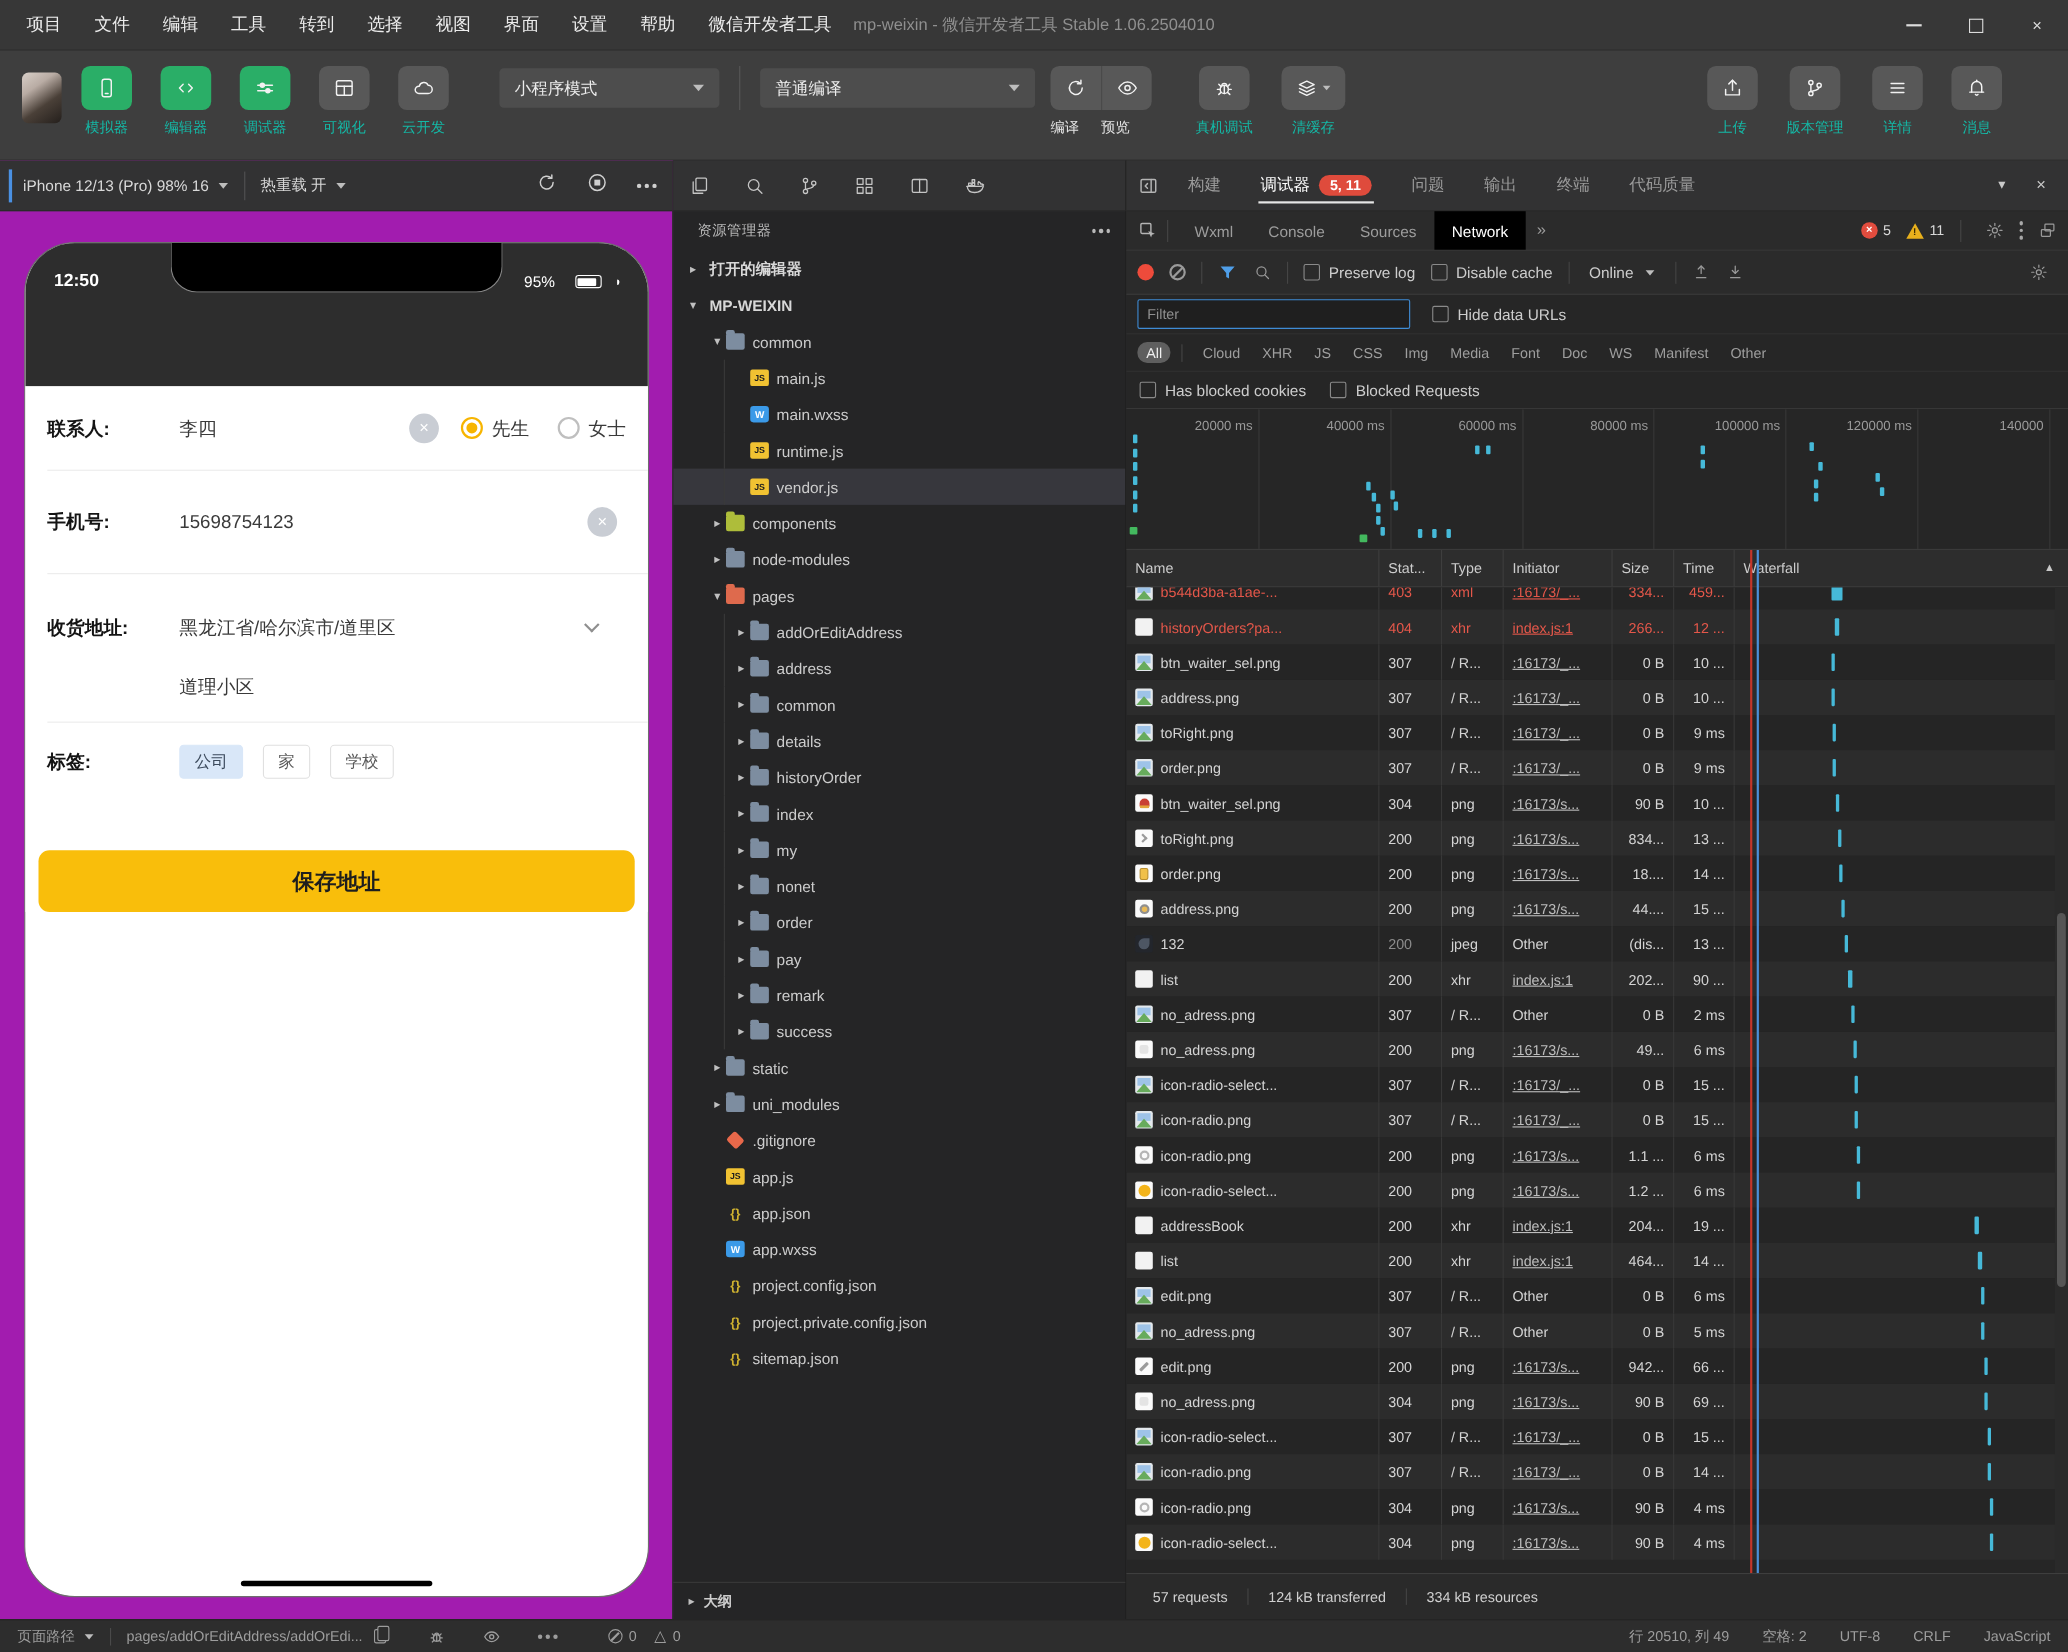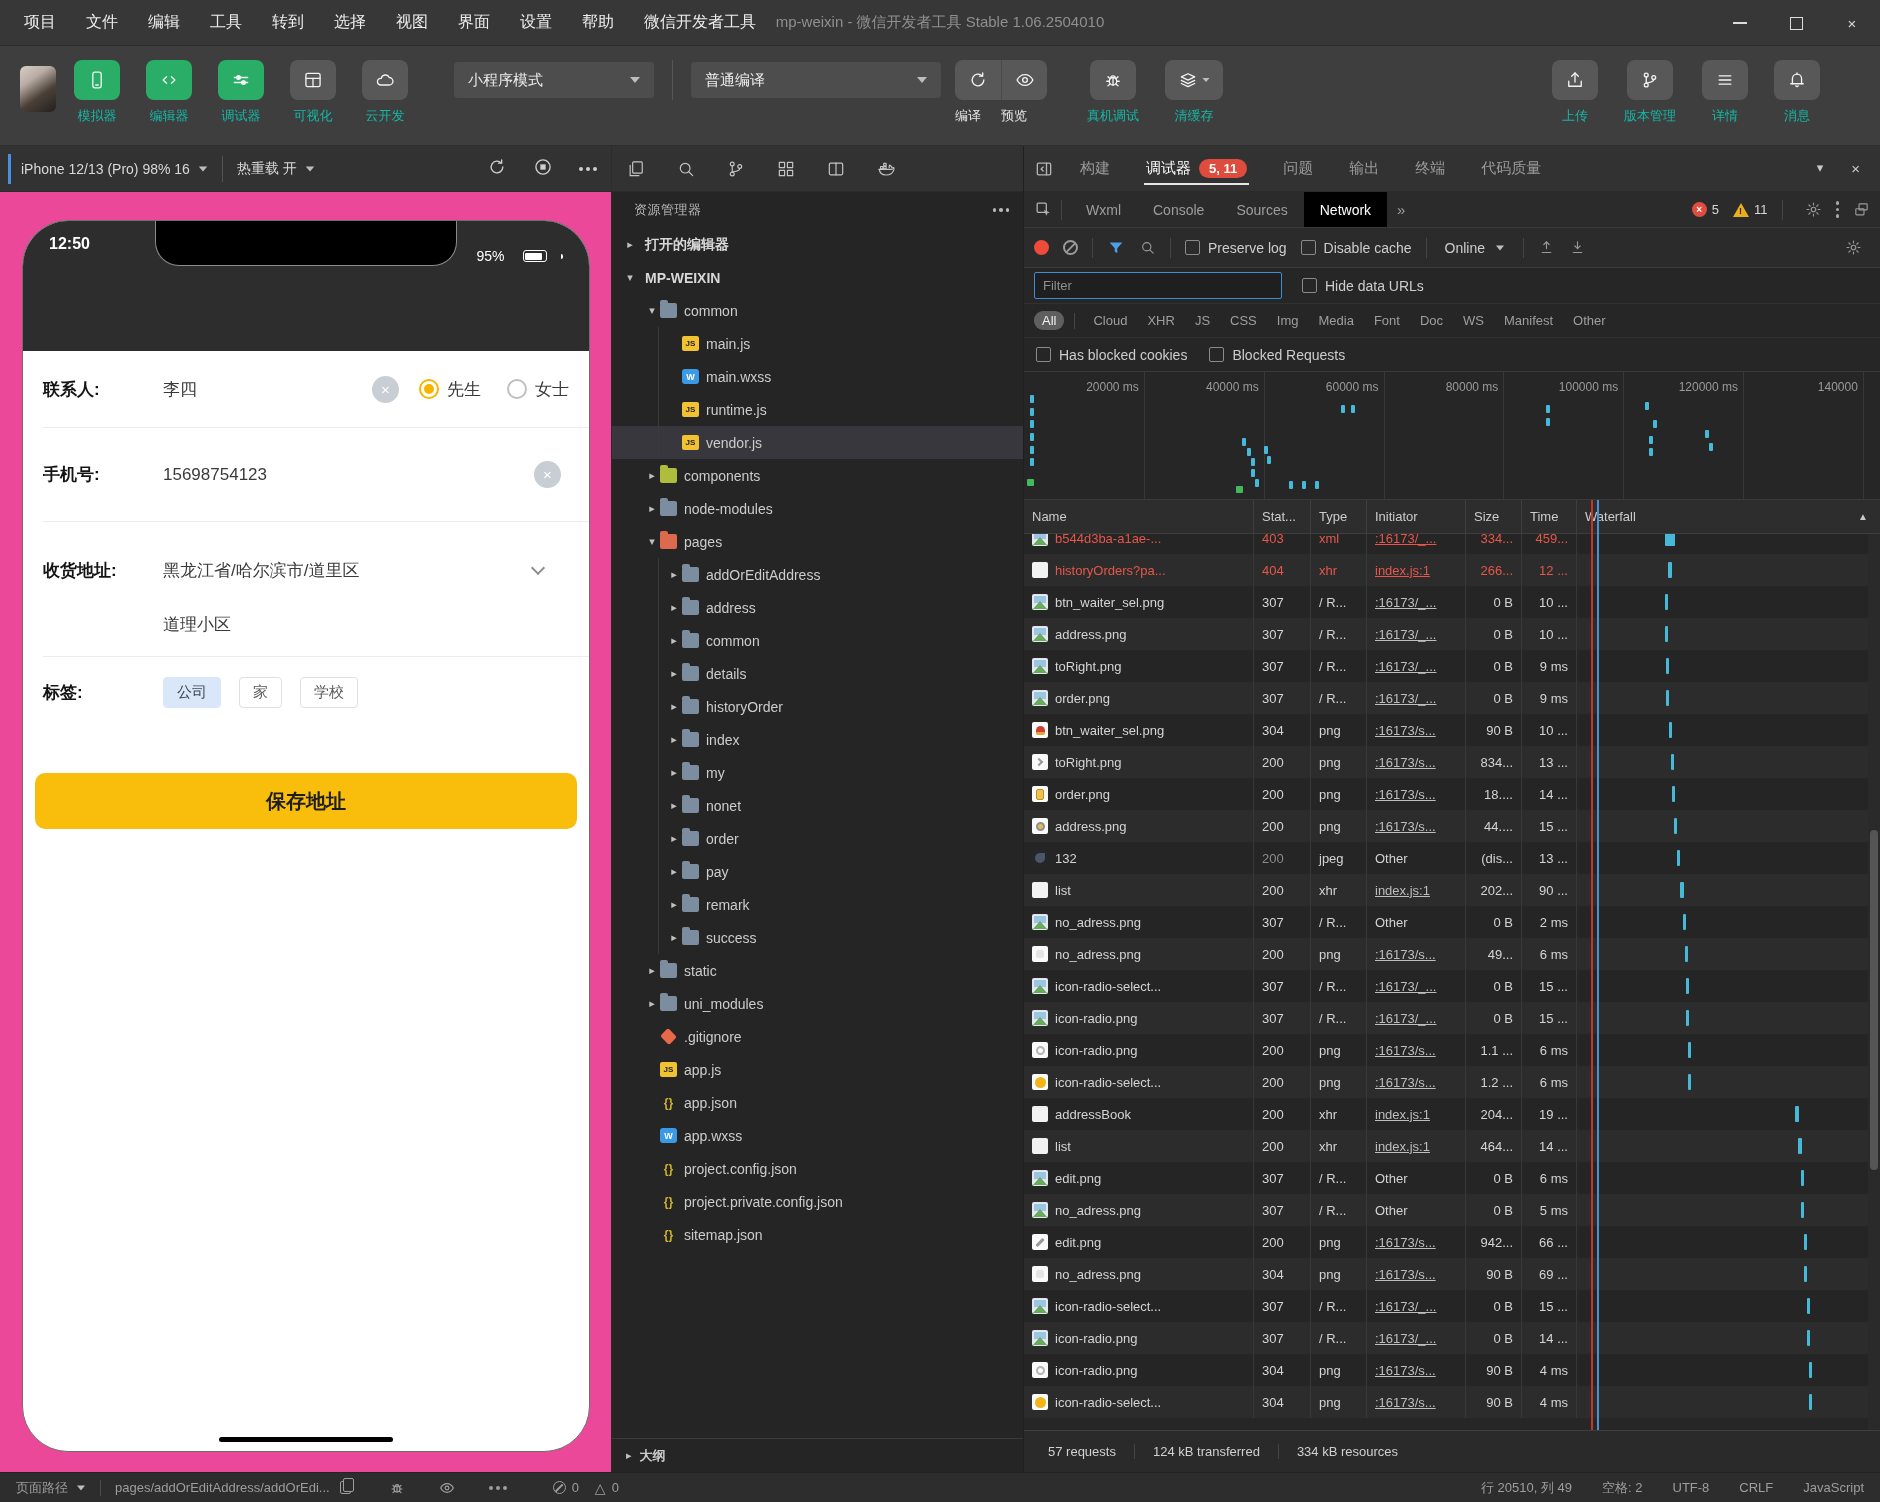--- a/index.html
+++ b/index.html
@@ -35,34 +35,34 @@
   .btn-pair .pair-labels { display:flex; }
   .btn-pair .pair-labels span { width:46px; text-align:left; font-size:13px; color:#e3e3e3; margin-top:7px; }
   .toolbar .spacer { flex:1; }
   .right-actions { display:flex; margin-right:34px; }
 
   
   .main { position:absolute; left:0; top:146px; width:100%; height:1326px; display:flex; }
   .subhead { height:46px; background:#323233; border-bottom:1px solid #2a2a2a; display:flex; align-items:center; }
 
   
-  .sim-panel { width:612px; height:100%; background:#ec4899; position:relative; border-right:1px solid #2c2c2c; }
+  .sim-panel { width:612px; height:100%; background:#a21caf; position:relative; border-right:1px solid #2c2c2c; }
   .sim-header { padding:0 14px 0 8px; }
   .sim-focus { width:3px; height:30px; background:#4a90e2; margin-right:10px; flex:none; }
   .sim-device { font-size:14px; color:#d8d8d8; display:flex; align-items:center; gap:8px; }
   .sim-device .caret { transform:scale(.85); }
   .sim-div { width:1px; height:26px; background:#535353; margin:0 14px; }
   .sim-icons { margin-left:auto; display:flex; align-items:center; gap:26px; color:#cfcfcf; }
   .kebab-h { display:flex; gap:3px; }
   .kebab-h i { width:4px; height:4px; border-radius:50%; background:#cfcfcf; display:block; }
 
   .phone { position:absolute; left:22px; top:74px; width:568px; height:1232px; background:#ffffff; border:1px solid #6e6e6e; border-radius:46px; overflow:hidden; }
   .phone-top { height:130px; background:#2d2d2d; position:relative; }
   .notch { position:absolute; left:50%; transform:translateX(-50%); top:-1px; width:302px; height:46px; background:#000; border:1px solid #8a8a8a; border-top:none; border-radius:0 0 24px 24px; }
-  .status-row { display:flex; padding:0 26px; height:56px; color:#fff; }
+  .status-row { display:flex; align-items:center; padding:0 26px; height:56px; color:#fff; }
   .p-time { font-size:16px; font-weight:700; margin-top:14px; }
   .p-batt { margin-left:auto; margin-top:14px; display:flex; align-items:center; gap:18px; font-size:14px; }
   .batt-body { width:24px; height:12px; border:1.5px solid #fff; border-radius:3px; position:relative; }
   .batt-body i { position:absolute; left:1.5px; top:1.5px; bottom:1.5px; width:17px; background:#fff; border-radius:1px; display:block; }
   .batt-nub { width:2.5px; height:5px; background:#fff; border-radius:0 2px 2px 0; margin-left:-4px; }
   .nav-row { display:flex; align-items:center; height:62px; margin-top:6px; padding:0 12px 0 22px; }
   .back-chevron { width:14px; height:14px; border-left:3px solid #fff; border-bottom:3px solid #fff; transform:rotate(45deg); flex:none; }
   .nav-title { flex:1; text-align:center; color:#fff; font-size:20px; font-weight:500; letter-spacing:1px; }
   .capsule { width:124px; height:42px; border:1px solid #6b6b6b; border-radius:21px; display:flex; align-items:center; flex:none; }
   .cap-dots { flex:1; display:flex; justify-content:center; gap:5px; }

